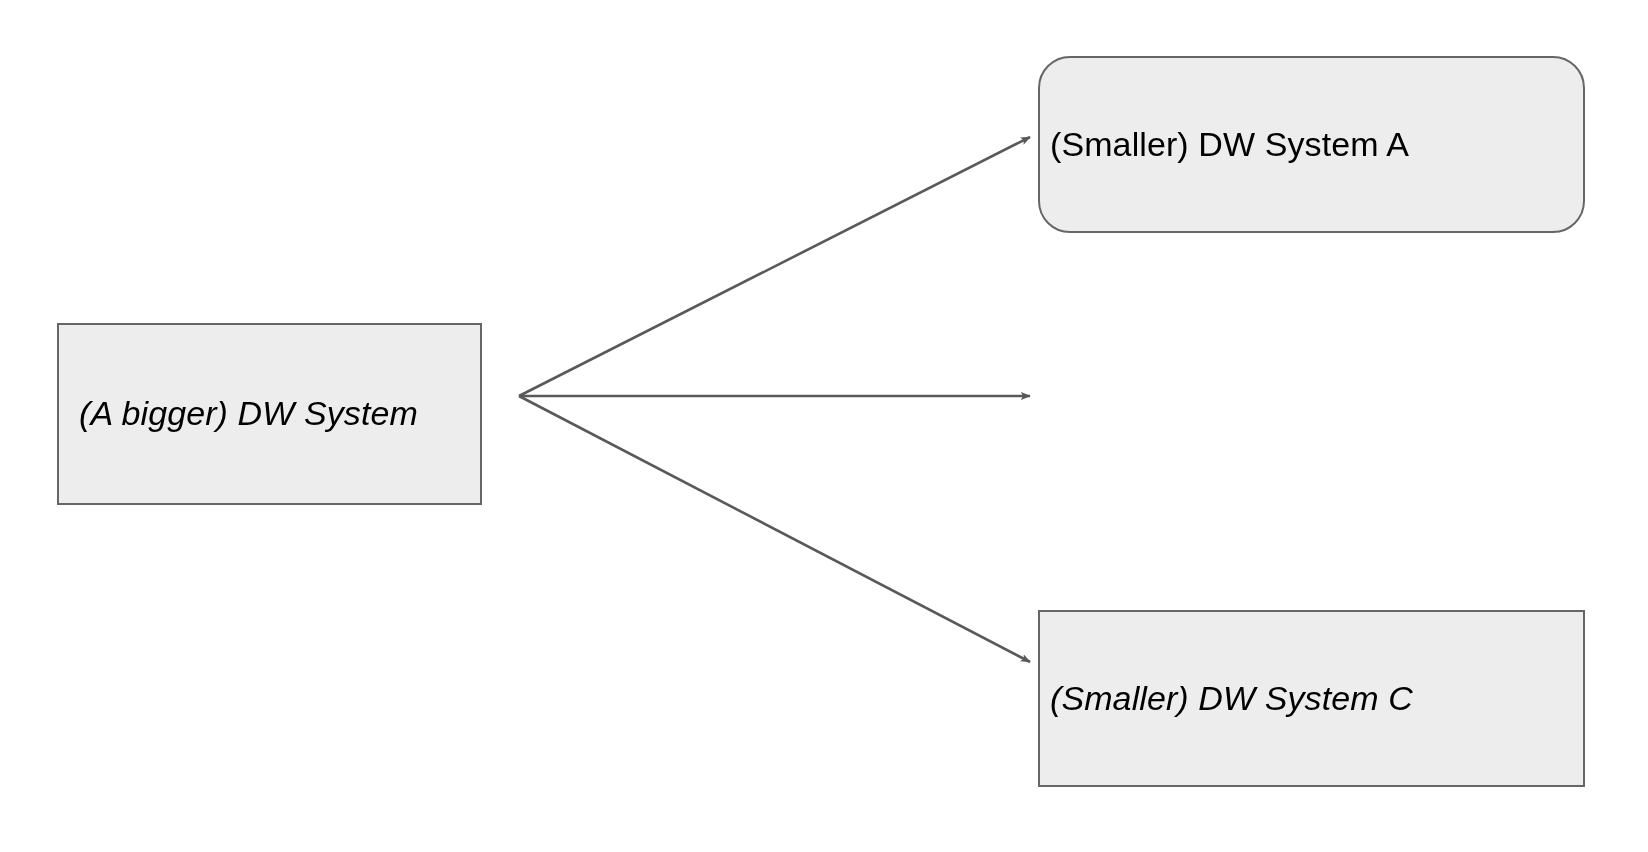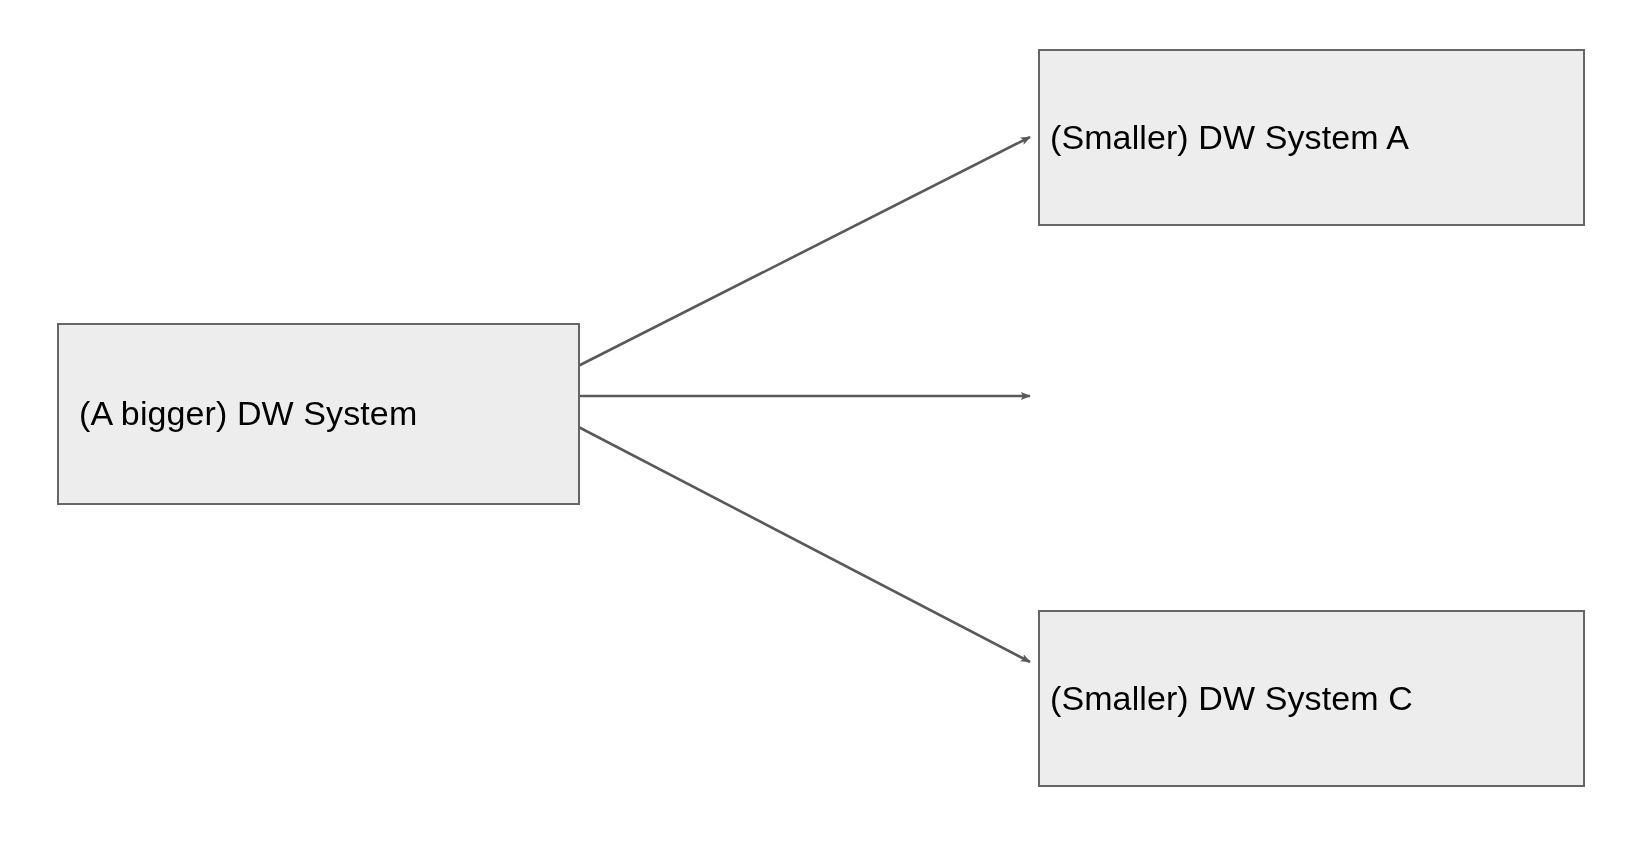--- a/index.html
+++ b/index.html
@@ -40,36 +40,37 @@
     white-space: nowrap;
   }
   .node .node-label {
     display: block;
     width: 100%;
   }
   
   .node-source {
     left: 57px;
     top: 323px;
-    width: 523px;
+    width: 425px;
     height: 182px;
     justify-content: flex-start;
     padding-left: 20px;
+    font-style: italic;
   }
   
   .node-target {
     left: 1038px;
     width: 547px;
     height: 177px;
     justify-content: center;
     padding: 0 10px;
   }
-  .node-target-a { top: 49px; }
+  .node-target-a { top: 56px; border-radius: 32px; }
   .node-target-b { top: 324px; }
-  .node-target-c { top: 610px; }
+  .node-target-c { top: 610px; font-style: italic; }
 </style>
 </head>
 <body>
 
 <div id="canvas">
 
   <svg class="edge-layer" width="1648" height="852" viewBox="0 0 1648 852" xmlns="http://www.w3.org/2000/svg">
     <defs>
       <marker id="arrowhead" markerWidth="10" markerHeight="8" refX="9.2" refY="4" orient="auto" markerUnits="userSpaceOnUse">
         <path d="M0,0 L10,4 L0,8 L2.2,4 Z" fill="#595959"></path>

